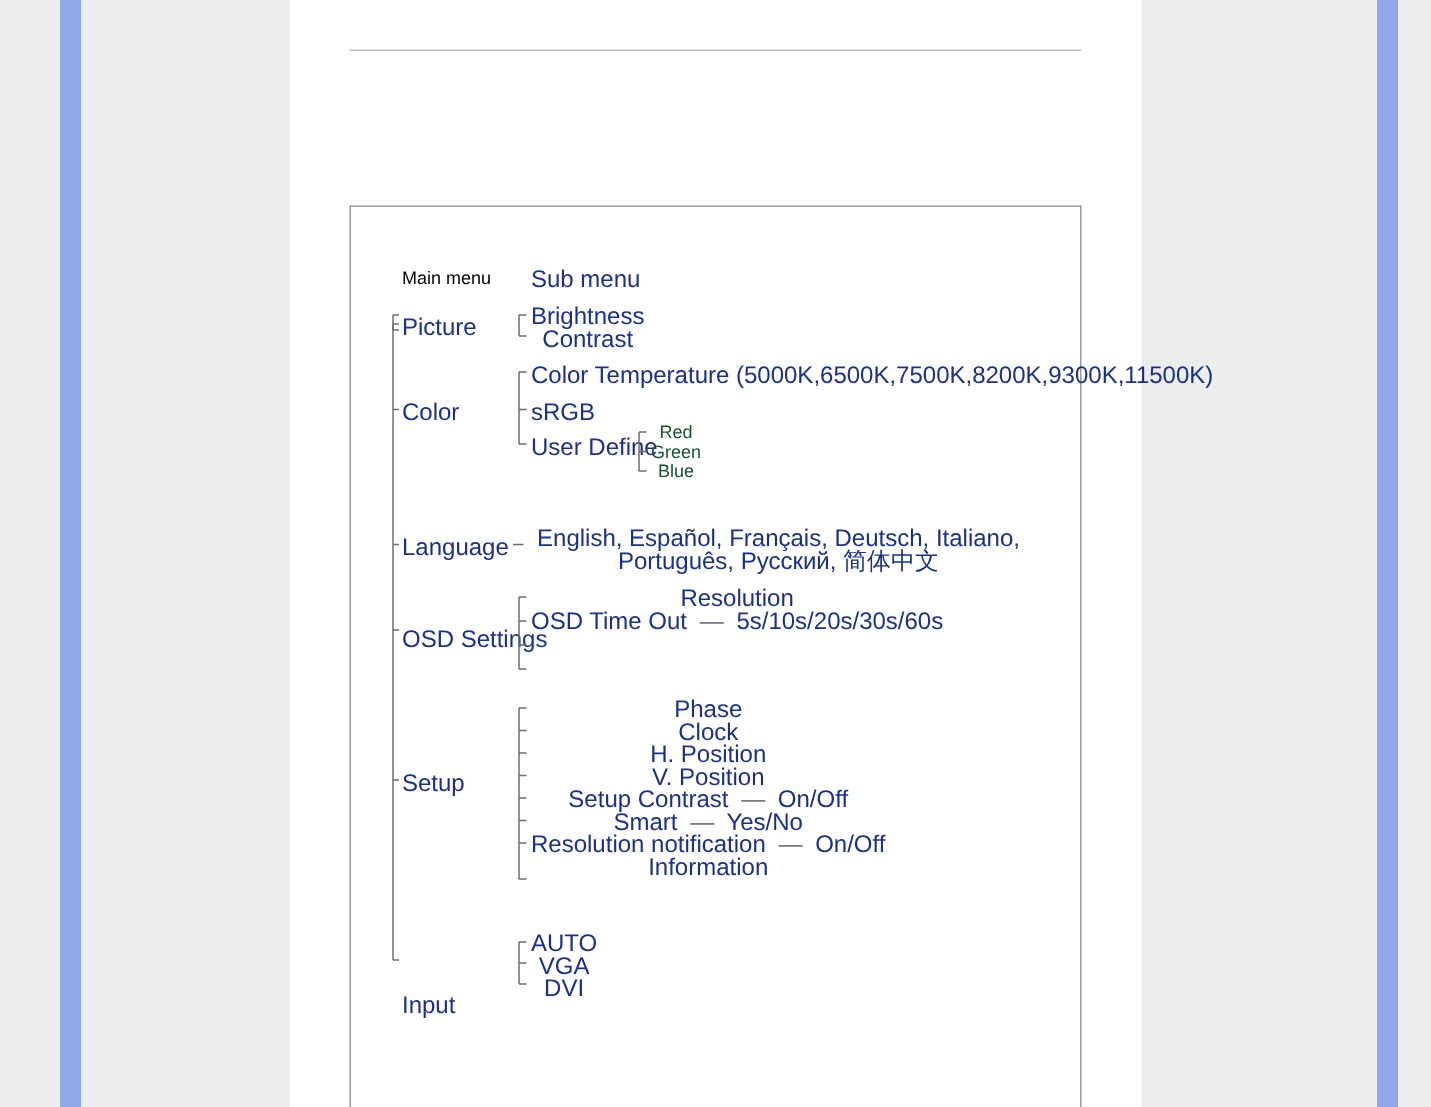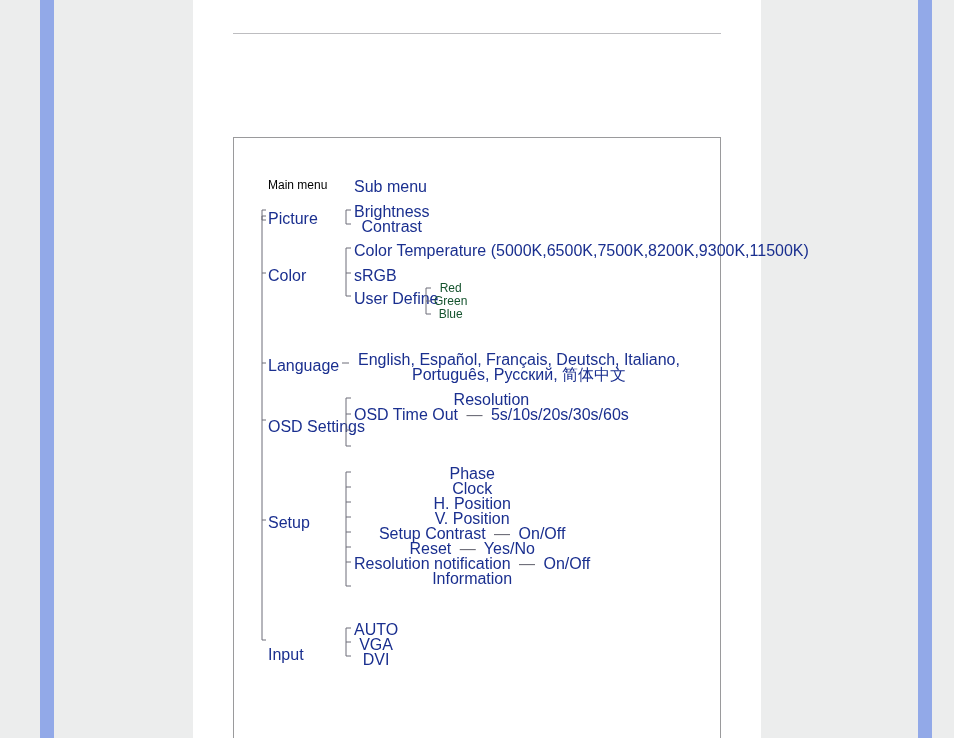--- a/index.html
+++ b/index.html
@@ -47,21 +47,21 @@
   }
   .hdr.main{left:34px}
   .hdr.sub{left:120px}
   
   .mm{position:absolute;left:34px;font-size:16px;color:#1a2f8f;white-space:nowrap}
   .mm.picture{top:72px}
   .mm.color{top:129px}
   .mm.language{top:219px}
   .mm.osd{top:280px}
   .mm.setup{top:376px}
-  .mm.input{top:508px}
+  .mm.input{top:524px}
   
   .sub{position:absolute;left:120px;font-size:16px;color:#1a2f8f;white-space:nowrap}
   .sub .row{line-height:15px}
   
   .g-picture{top:66px}
   .g-ct{top:104px}
   .g-srgb{top:129px}
   .g-ud{top:152px}
   .g-ud-rgb{position:absolute;left:200px;top:144px;color:#14532d;font-size:12px;line-height:13px}
   .g-lang{top:214px;white-space:normal;width:330px;line-height:15px}
@@ -123,21 +123,21 @@
       <div class="row">Phase</div>
       <div class="row">Clock</div>
       <div class="row">H. Position</div>
       <div class="row">V. Position</div>
       <div class="row">
         <span>Setup Contrast</span>
         <span class="inline-sep">—</span>
         <span class="opt">On/Off</span>
       </div>
       <div class="row">
-        <span>Reset</span>
+        <span>Smart</span>
         <span class="inline-sep">—</span>
         <span class="opt">Yes/No</span>
       </div>
       <div class="row">
         <span>Resolution notification</span>
         <span class="inline-sep">—</span>
         <span class="opt">On/Off</span>
       </div>
       <div class="row">Information</div>
     </div>

